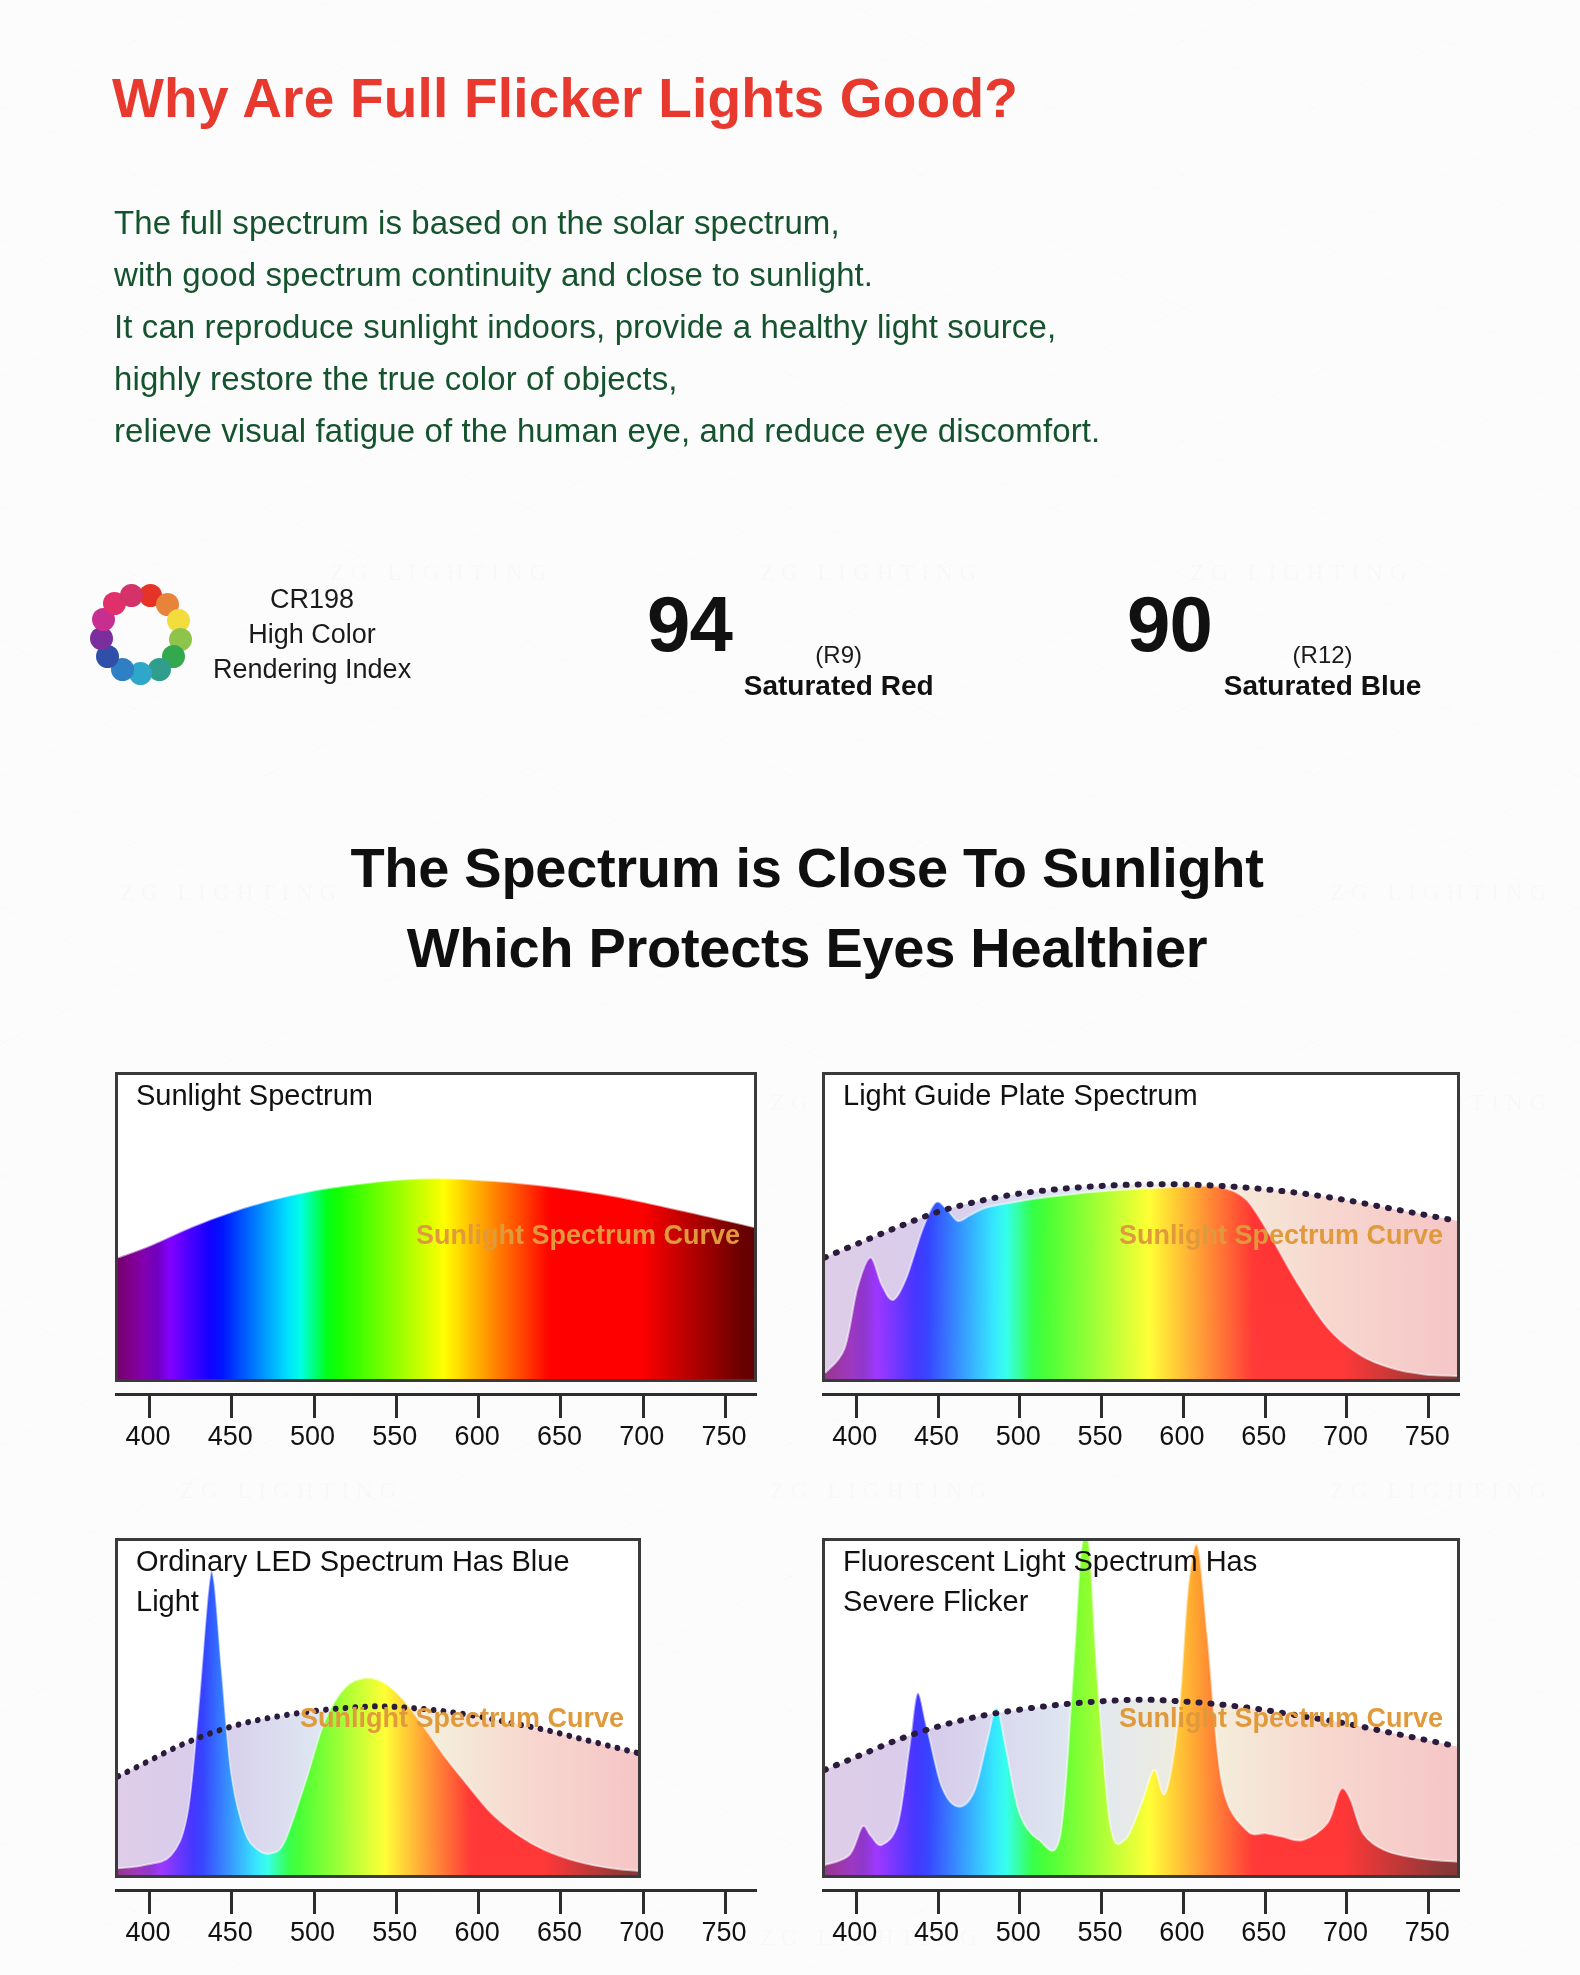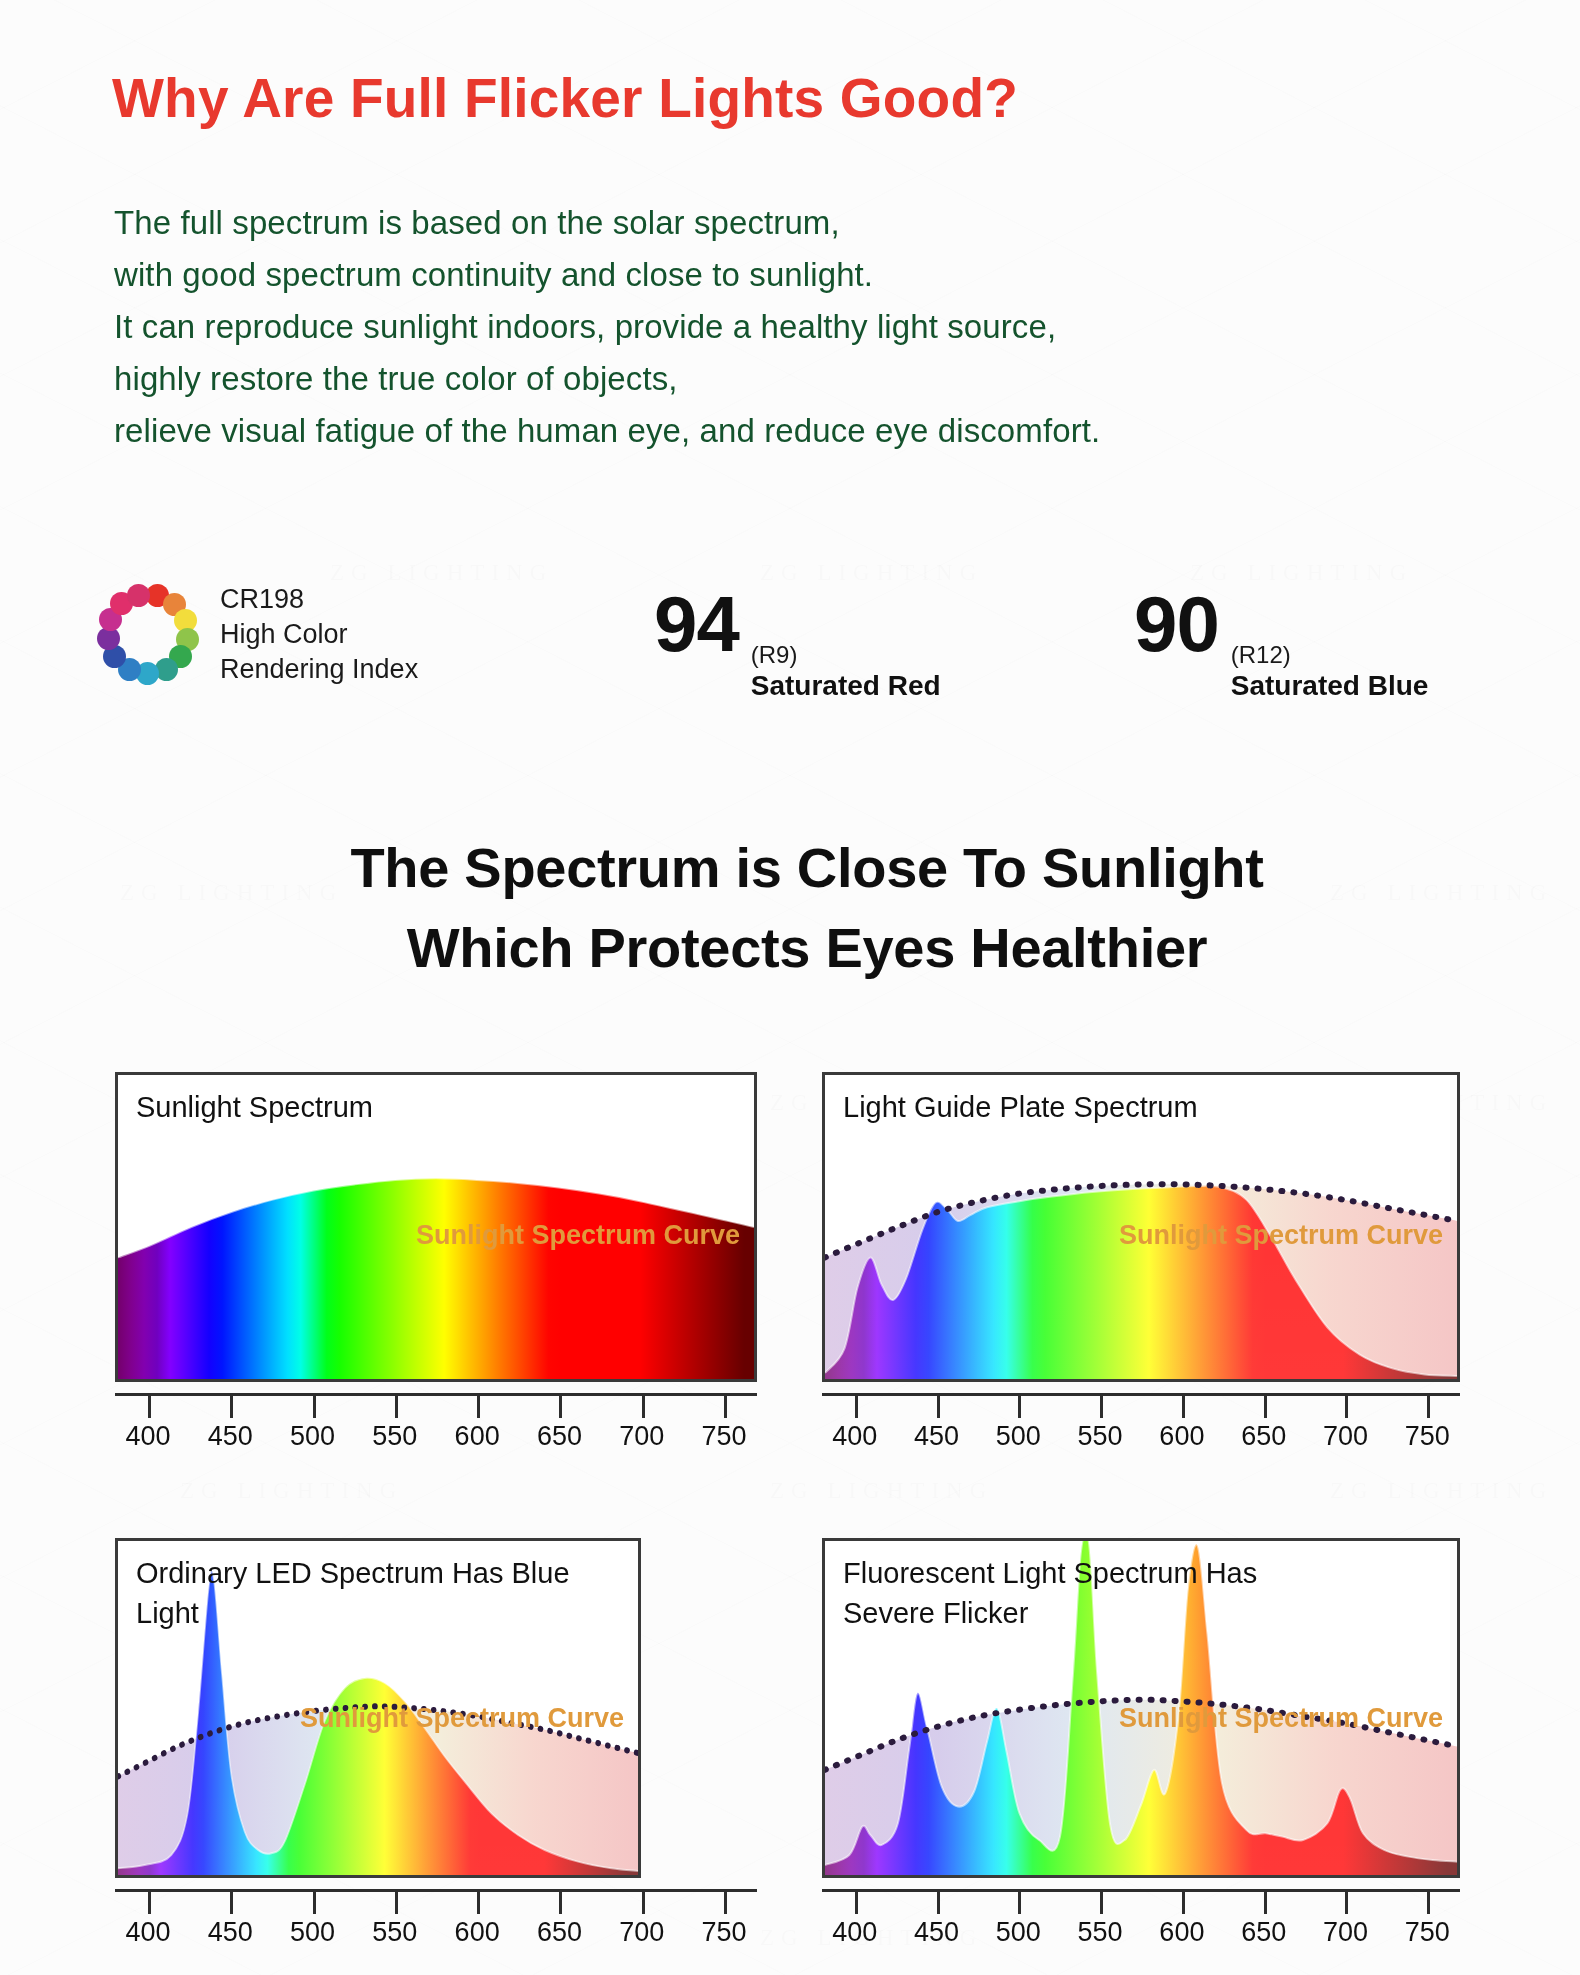--- a/index.html
+++ b/index.html
@@ -58,24 +58,25 @@
     font-size: 33px;
     line-height: 52px;
     color: #14532d;
     letter-spacing: .1px;
   }
   #intro div { white-space: nowrap; }
 
   
   #badge-row {
     position: absolute;
-    left: 94px;
+    left: 87px;
     top: 580px;
     width: 1420px;
     height: 130px;
+    text-align: center;
   }
 
   #cri-block {
     position: absolute;
     left: 0; top: 0;
     display: flex;
     align-items: center;
     gap: 18px;
   }
 
@@ -150,21 +151,21 @@
   
   .chart {
     position: absolute;
     border: 3px solid #3a3a3a;
     background: #fff;
     overflow: hidden;
   }
   .chart-title {
     position: absolute;
     left: 18px;
-    top: 12px;
+    top: 0;
     font-size: 29px;
     line-height: 40px;
     color: #111;
     z-index: 6;
     white-space: pre-line;
   }
   .curve-label {
     position: absolute;
     font-size: 27px;
     font-weight: bold;

